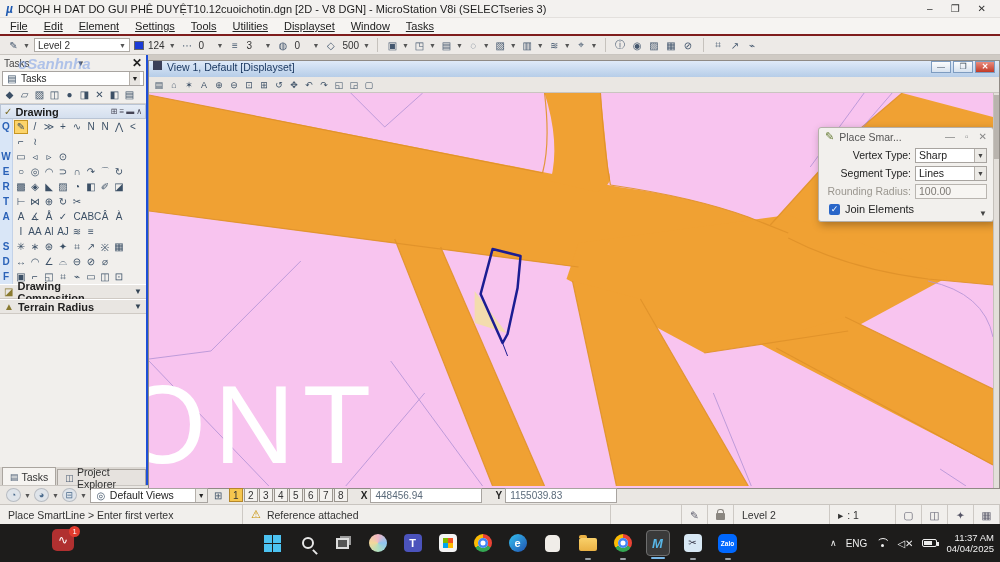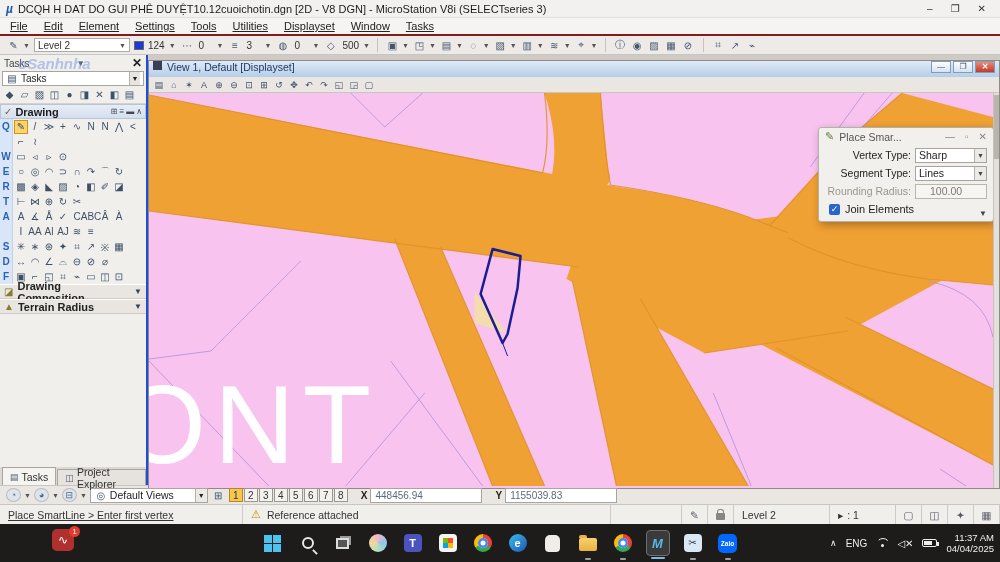--- a/index.html
+++ b/index.html
@@ -85,40 +85,40 @@
   
   .dialog{position:absolute;left:669px;top:34px;width:176px;background:#f2f0ed;border:1px solid #b5b0aa;border-radius:3px;box-shadow:2px 3px 8px rgba(0,0,0,.3);padding-bottom:6px;}
   .dlg-title{height:17px;display:flex;align-items:center;padding:0 6px;gap:5px;font-size:10.5px;color:#555;}
   .dlg-title .dico{color:#6a7f3a;font-size:11px;}
   .dlg-title .btns{margin-left:auto;display:flex;gap:10px;color:#888;font-size:10px;}
   .dlg-row{display:flex;align-items:center;height:16px;margin:2px 6px;}
   .dlg-row label{flex:1;text-align:right;padding-right:4px;font-size:10.5px;color:#222;}
   .dlg-row label.dis{color:#9a968f;}
   .dlg-select{width:72px;height:15px;background:#fff;border:1px solid #a8a4a0;display:flex;align-items:center;font-size:10.5px;padding-left:3px;color:#222;}
   .dlg-select .dd{margin-left:auto;width:12px;height:100%;background:#eceae6;border-left:1px solid #b5b0aa;font-size:7px;text-align:center;line-height:13px;color:#444;}
-  .dlg-input{width:72px;height:15px;background:#f7f5f2;border:1px solid #b9b5b0;font-size:10.5px;padding-left:14px;color:#7d7974;display:flex;align-items:center;}
+  .dlg-input{width:72px;height:15px;background:#f7f5f2;border:1px solid #b9b5b0;font-size:10.5px;padding-left:3px;color:#7d7974;display:flex;align-items:center;}
   .dlg-check-row{display:flex;align-items:center;gap:5px;margin:4px 10px 0;}
   .checkbox{width:11px;height:11px;background:#2a66c8;border:1px solid #1c4globals6a0;border-radius:2px;color:#fff;font-size:9px;line-height:11px;text-align:center;}
   .dlg-more{position:absolute;right:6px;bottom:3px;font-size:8px;color:#444;}
 
   
   .viewnav{height:19px;background:#eae7e3;border-top:1px solid #c9c5c0;display:flex;align-items:center;padding:0 6px;gap:3px;}
   .nav-btn{width:15px;height:14px;border-radius:50%;display:inline-flex;align-items:center;justify-content:center;font-size:9px;color:#4a6a8c;background:#dfe4ea;border:1px solid #b8bcc2;}
   .views-combo{width:118px;height:15px;background:#fff;border:1px solid #a8a4a0;display:flex;align-items:center;padding-left:4px;font-size:10.5px;gap:3px;}
   .views-combo .dd{margin-left:auto;width:12px;height:100%;background:#eceae6;border-left:1px solid #b5b0aa;font-size:7px;text-align:center;line-height:13px;}
   .vnum{width:14px;height:14px;border:1px solid #9b968f;background:#f4f2ef;font-size:10px;display:inline-flex;align-items:center;justify-content:center;color:#333;}
   .vnum.active{background:#f6c64e;border-color:#b5872a;}
   .coord{display:flex;align-items:center;gap:3px;margin-left:10px;}
   .coord b{font-size:10px;}
   .coord .cfield{width:112px;height:15px;background:#fff;border:1px solid #a8a4a0;font-size:10px;color:#5a6a7a;display:flex;align-items:center;padding-left:4px;}
 
   
   .statusbar{height:20px;background:#f1efec;border-top:1px solid #c9c5c0;display:flex;align-items:center;font-size:10.5px;color:#333;}
   .st-seg{height:100%;display:flex;align-items:center;padding:0 8px;border-right:1px solid #cdc9c4;}
-  .st-msg{width:243px;text-decoration:underline;}
+  .st-msg{width:243px;}
   .st-ref{width:368px;gap:6px;}
   .warn{color:#c79000;font-size:11px;}
   .st-fill{flex:1;border-right:1px solid #cdc9c4;height:100%;}
   .st-ico{width:26px;justify-content:center;color:#556;}
   .st-level{width:96px;}
   .st-ratio{width:66px;gap:4px;}
   .lock{position:relative;width:9px;height:7px;background:#8a8680;border-radius:1px;margin-top:3px;}
   .lock:before{content:"";position:absolute;top:-4px;left:1px;width:5px;height:4px;border:1.5px solid #8a8680;border-bottom:none;border-radius:3px 3px 0 0;}
 
   

